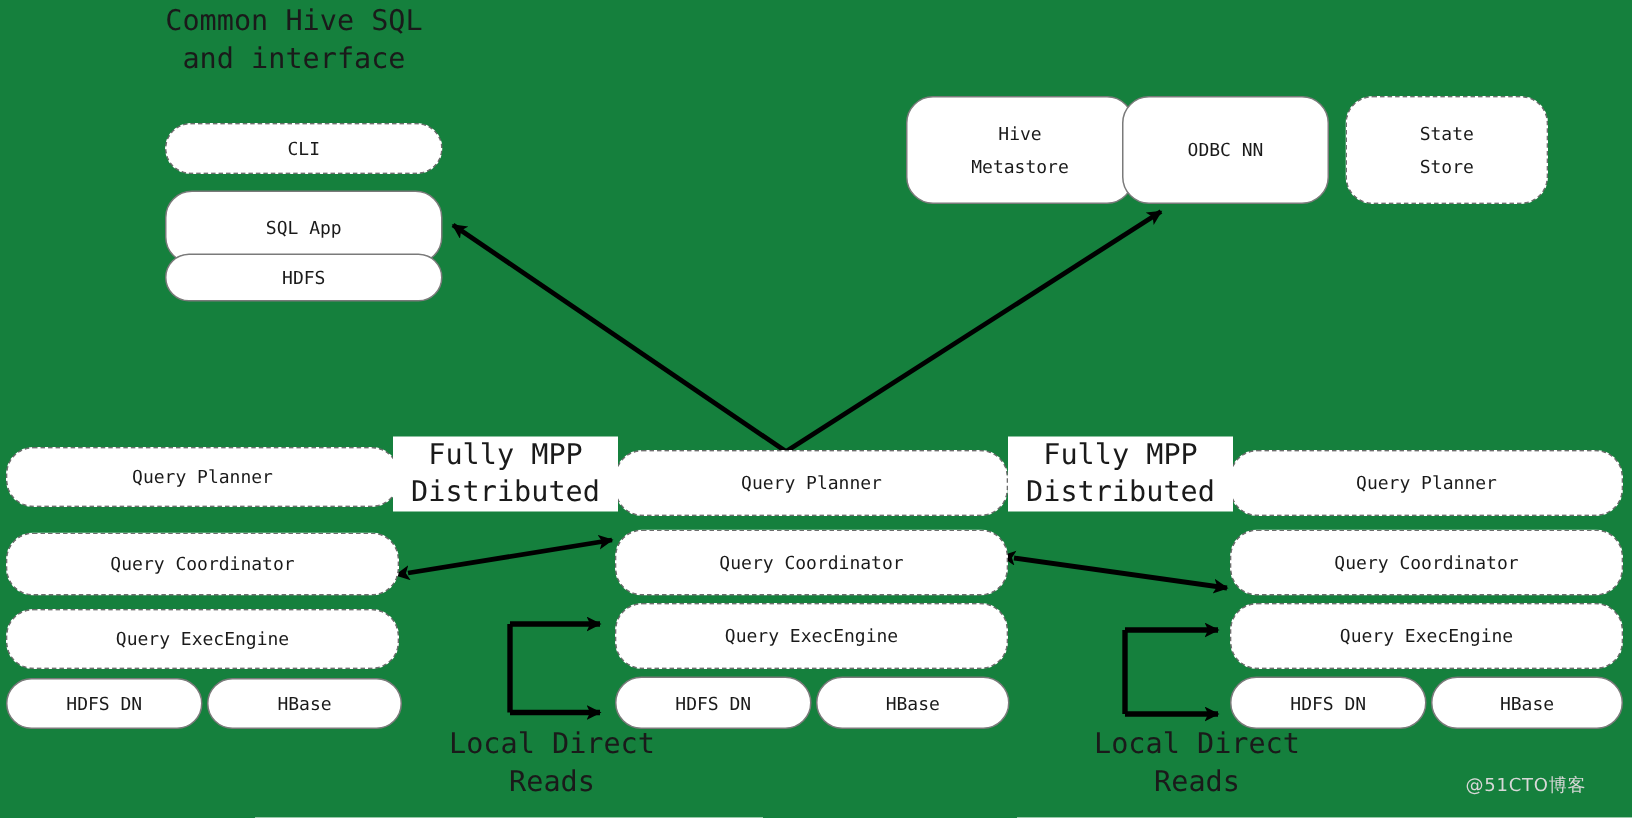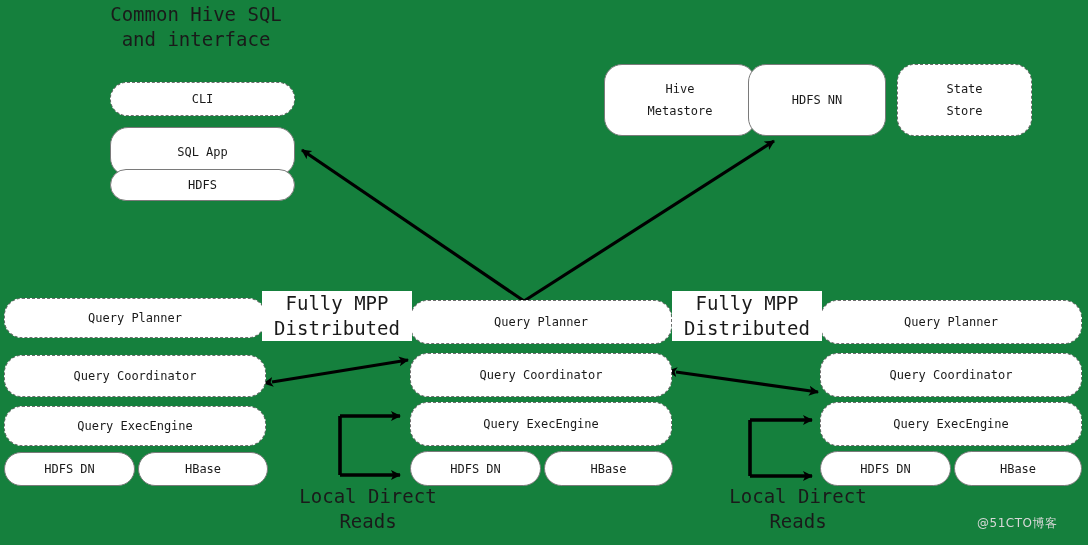--- a/index.html
+++ b/index.html
@@ -119,21 +119,21 @@
 
   <div class="node dashed" style="left:110px; top:82px; width:185px; height:34px;">CLI</div>
 
   <div class="node solid" style="left:110px; top:127px; width:185px; height:49px;">SQL App</div>
 
   <div class="node solid" style="left:110px; top:169px; width:185px; height:32px;">HDFS</div>
 
   <div class="node solid" style="left:604px; top:64px; width:152px; height:72px;">Hive
 Metastore</div>
 
-  <div class="node solid" style="left:748px; top:64px; width:138px; height:72px;">HDFS NN</div>
+  <div class="node solid" style="left:748px; top:64px; width:138px; height:72px;">ODBC NN</div>
 
   <div class="node dashed" style="left:897px; top:64px; width:135px; height:72px;">State
 Store</div>
 
   <div class="node dashed" style="left:4px; top:298px; width:262px; height:40px;">Query Planner</div>
 
   <div class="node dashed" style="left:4px; top:355px; width:262px; height:42px;">Query Coordinator</div>
 
   <div class="node dashed" style="left:4px; top:406px; width:262px; height:40px;">Query ExecEngine</div>
 

